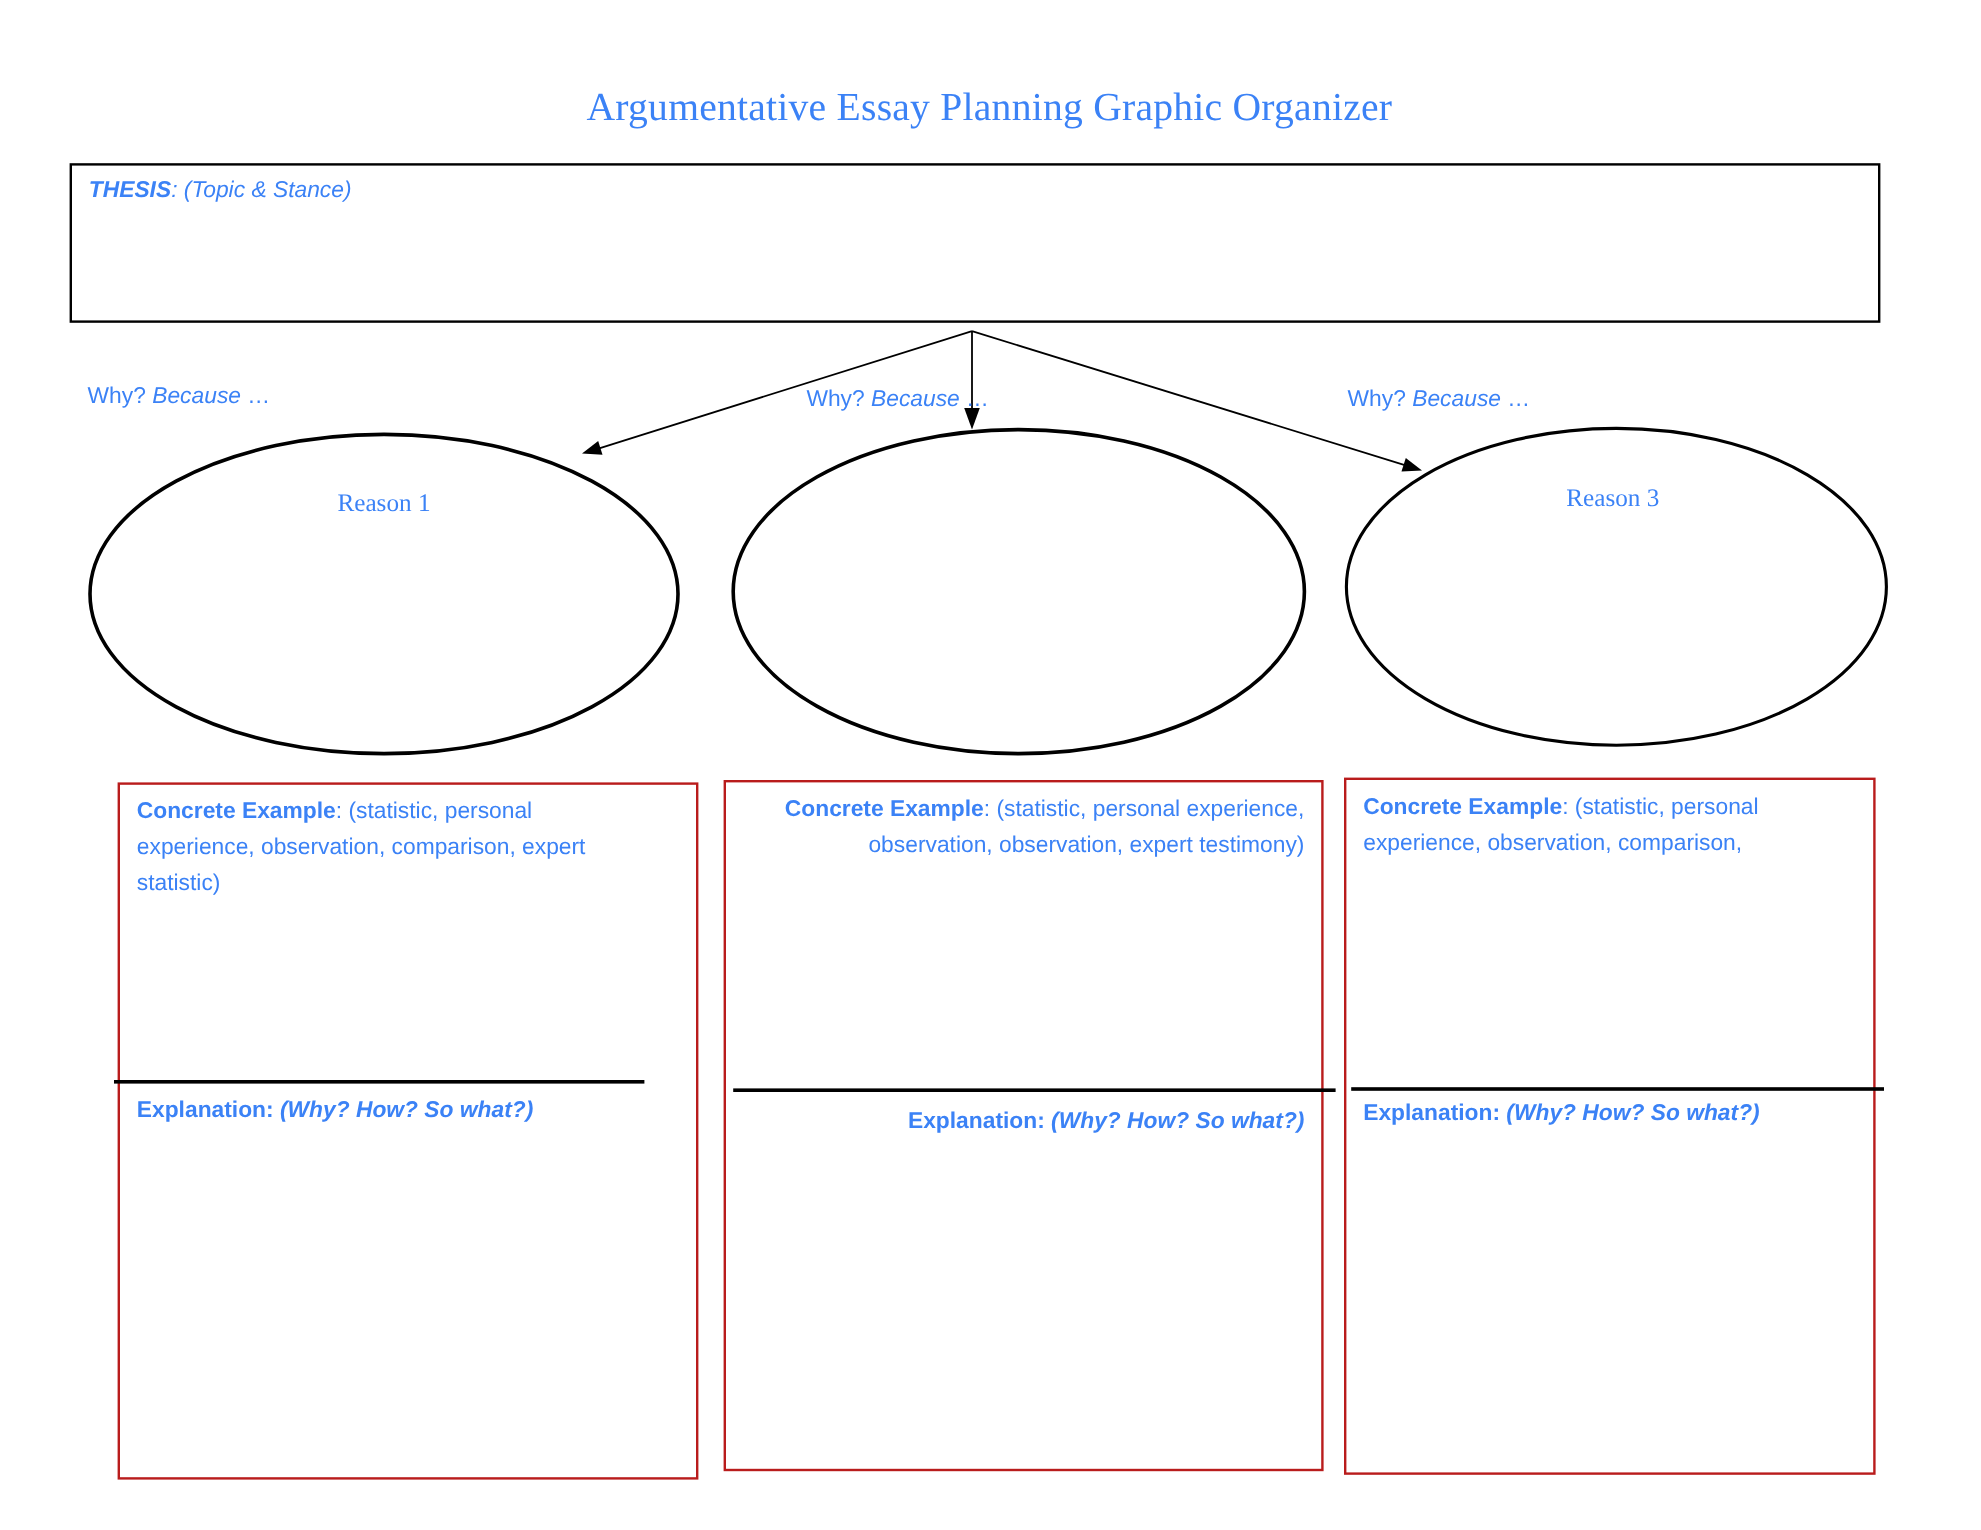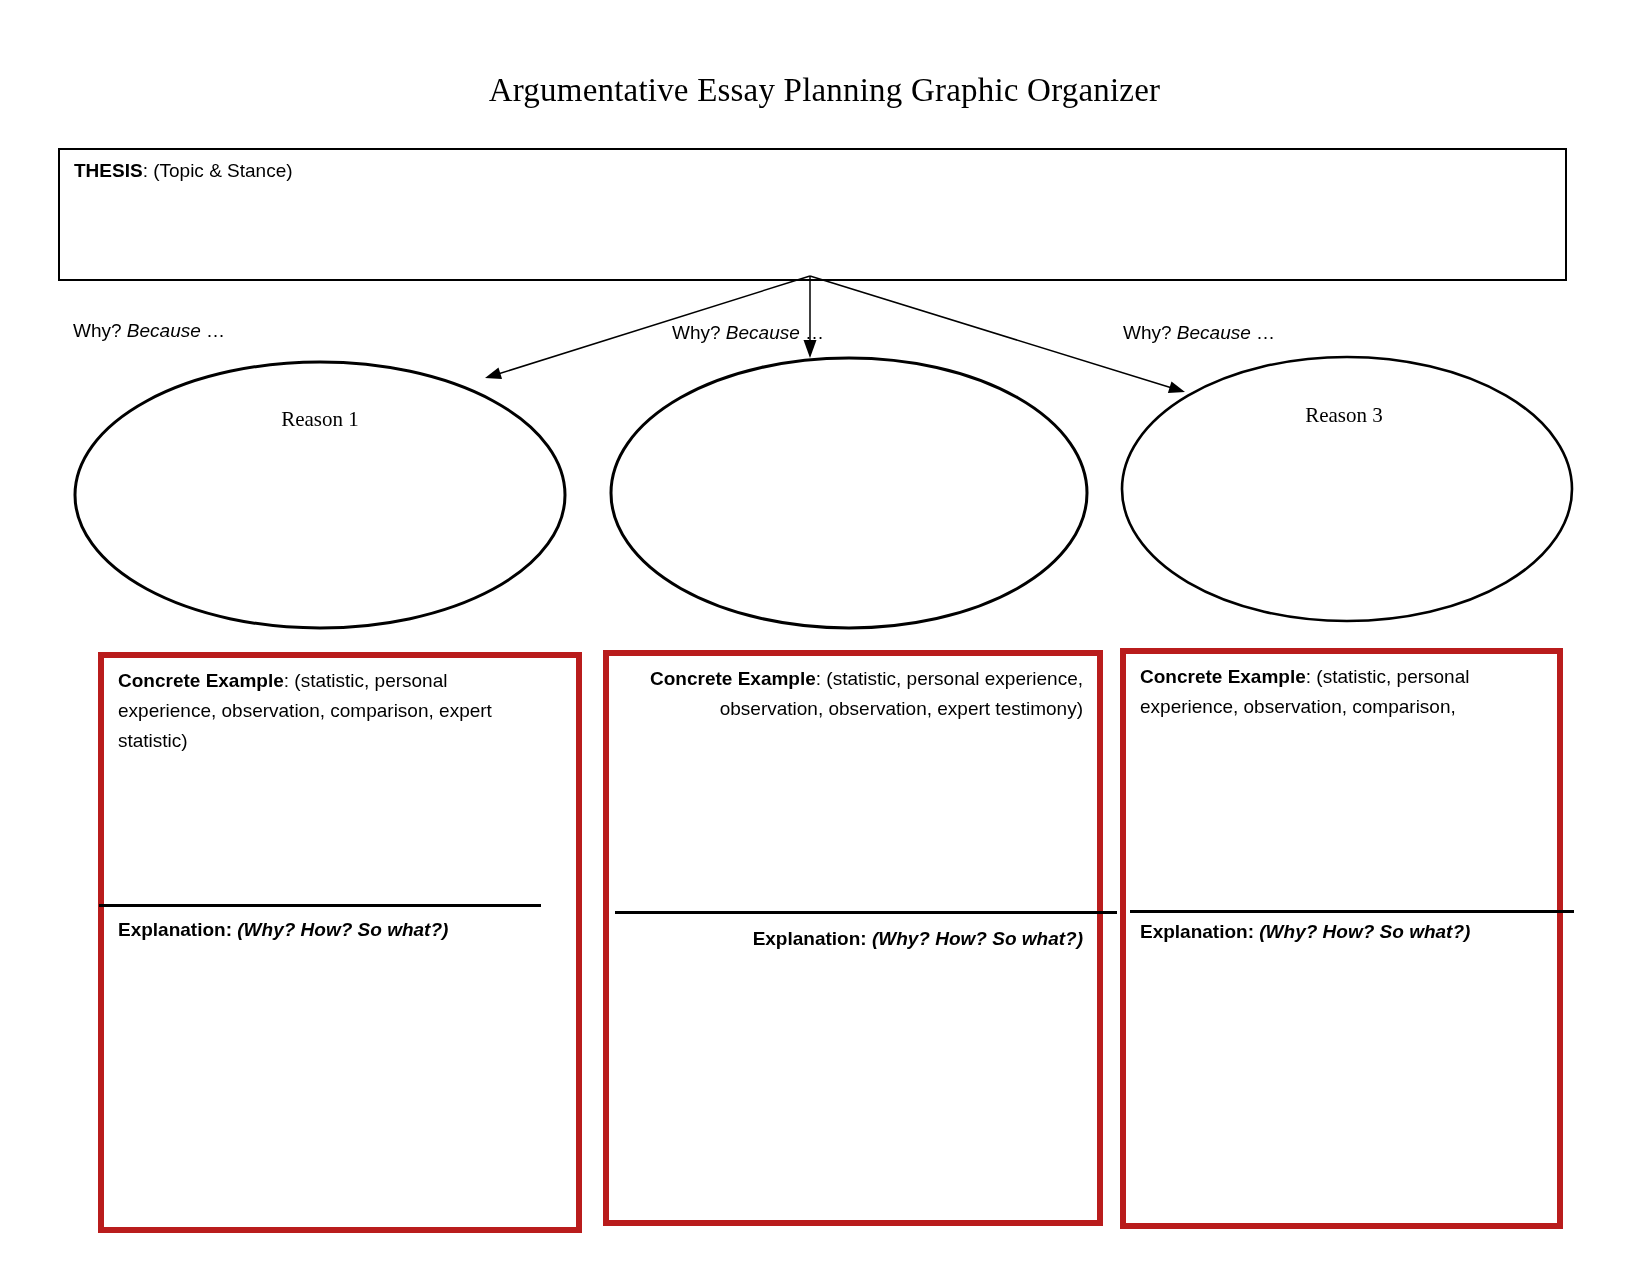--- a/index.html
+++ b/index.html
@@ -1,41 +1,42 @@
 <!DOCTYPE html>
 <html><head>
 <meta charset="utf-8">
 <style>
   html,body{margin:0;padding:0;background:#ffffff;}
   .page{
     position:relative;
     width:1649px;
     height:1275px;
     background:#ffffff;
-    color:#000000;
+    color:#3b82f6;
     font-family:"Liberation Sans", sans-serif;
     overflow:hidden;
   }
   .title{
     position:absolute;
     top:72px; left:0; right:0;
     margin:0;
     text-align:center;
     font-family:"Liberation Serif", serif;
     font-weight:400;
     font-size:33px;
     letter-spacing:0.2px;
   }
   .thesis-box{
     position:absolute;
-    left:58px; top:148px;
+    left:58px; top:136px;
     width:1509px; height:133px;
     border:2px solid #000;
     box-sizing:border-box;
     padding:8px 14px;
+    font-style:italic;
   }
   .thesis-text{margin:0;font-size:19px;line-height:26px;}
   .b{font-weight:bold;}
   .diagram{
     position:absolute;
     left:0; top:0;
     width:1651px; height:1275px;
   }
   .why{
     position:absolute;
@@ -47,21 +48,21 @@
   .reason{
     position:absolute;
     text-align:center;
     font-family:"Liberation Serif", serif;
     font-weight:normal;
     font-size:21px;
     line-height:26px;
   }
   .ebox{
     position:absolute;
-    border:6px solid #b91c1c;
+    border:2px solid #b91c1c;
     box-sizing:border-box;
   }
   .area{position:absolute;left:0;right:0;}
   .concrete-text{
     font-size:19px;
     line-height:30px;
     padding:8px 14px 0 14px;
   }
   .expl-text{
     font-size:19px;

